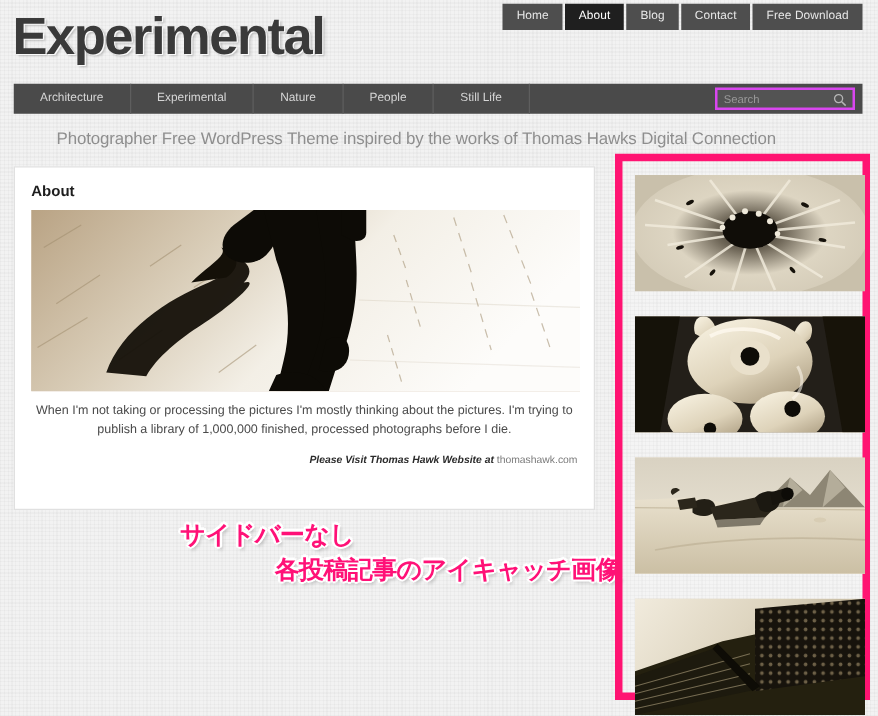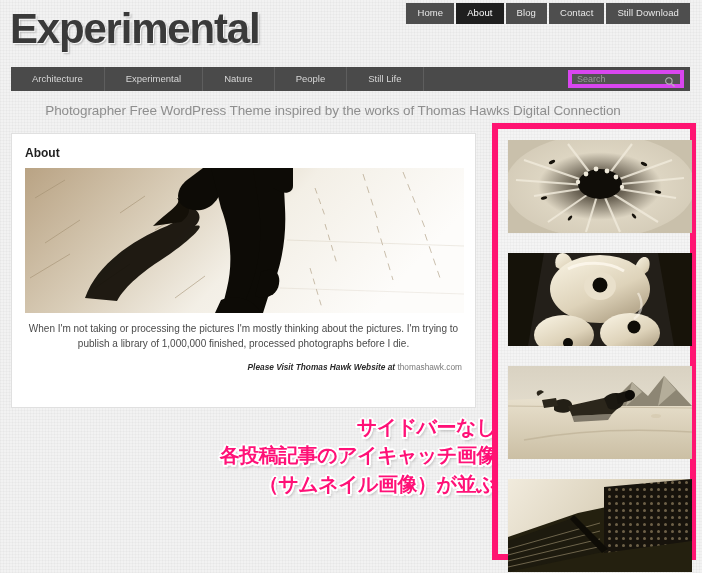--- a/index.html
+++ b/index.html
@@ -78,21 +78,21 @@
     cursor: pointer;
   }
   .subnav-spacer {
     flex: 1;
   }
   .search-wrap {
     position: relative;
     width: 108px;
     margin: 3px 6px 3px 0;
     background: #535353;
-    border: 4px solid #d946ef;
+    border: 2px solid #d946ef;
     display: flex;
     align-items: center;
   }
   .search-input {
     background: transparent;
     border: none;
     outline: none;
     color: #9a9a9a;
     font-size: 9px;
     font-family: "Liberation Sans", sans-serif;
@@ -182,21 +182,21 @@
     font-family: "DejaVu Sans", sans-serif;
     text-shadow:
       1.5px 1.5px 0 #ffffff, -1.5px 1.5px 0 #ffffff,
       1.5px -1.5px 0 #ffffff, -1.5px -1.5px 0 #ffffff,
       0 2px 0 #ffffff, 0 -2px 0 #ffffff,
       2px 0 0 #ffffff, -2px 0 0 #ffffff,
       2px 3px 3px rgba(0,0,0,0.25);
     letter-spacing: -0.5px;
   }
   .annotation .ann-line { display: block; }
-  .annotation .ann-line:first-child { text-align: right; padding-left: 48px; }
+  .annotation .ann-line:first-child { text-align: left; padding-left: 48px; }
 
   
   .highlight-box {
     position: absolute;
     left: 492px;
     top: 123px;
     width: 204px;
     height: 437px;
     border: 6px solid #ff1472;
     box-sizing: border-box;
@@ -222,21 +222,21 @@
   .thumb svg { display: block; }
 </style>
 </head>
 <body>
 
 <div class="topnav">
   <div class="topnav-item">Home</div>
   <div class="topnav-item active">About</div>
   <div class="topnav-item">Blog</div>
   <div class="topnav-item">Contact</div>
-  <div class="topnav-item">Still Download</div>
+  <div class="topnav-item">Free Download</div>
 </div>
 
 <div class="site-title">Experimental</div>
 
 <div class="subnav">
   <div class="subnav-item">Architecture</div>
   <div class="subnav-item">Experimental</div>
   <div class="subnav-item">Nature</div>
   <div class="subnav-item">People</div>
   <div class="subnav-item">Still Life</div>
@@ -308,21 +308,20 @@
   <p class="article-p">When I'm not taking or processing the pictures I'm mostly thinking about the pictures. I'm trying to publish a library of 1,000,000 finished, processed photographs before I die.</p>
   <p class="article-link-line">
     <b>Please Visit Thomas Hawk Website at</b>
     <span>thomashawk.com</span>
   </p>
 </div>
 
 <div class="annotation">
   <span class="ann-line">サイドバーなし</span>
   <span class="ann-line">各投稿記事のアイキャッチ画像</span>
-  <span class="ann-line">（サムネイル画像）が並ぶ</span>
 </div>
 
 <div class="highlight-box"></div>
 
 <div class="thumb-col">
 
   <div class="thumb">
     <svg width="184" height="93" viewBox="0 0 184 93" preserveAspectRatio="none">
       <defs>
         <radialGradient id="fl" cx="0.5" cy="0.5" r="0.65">

